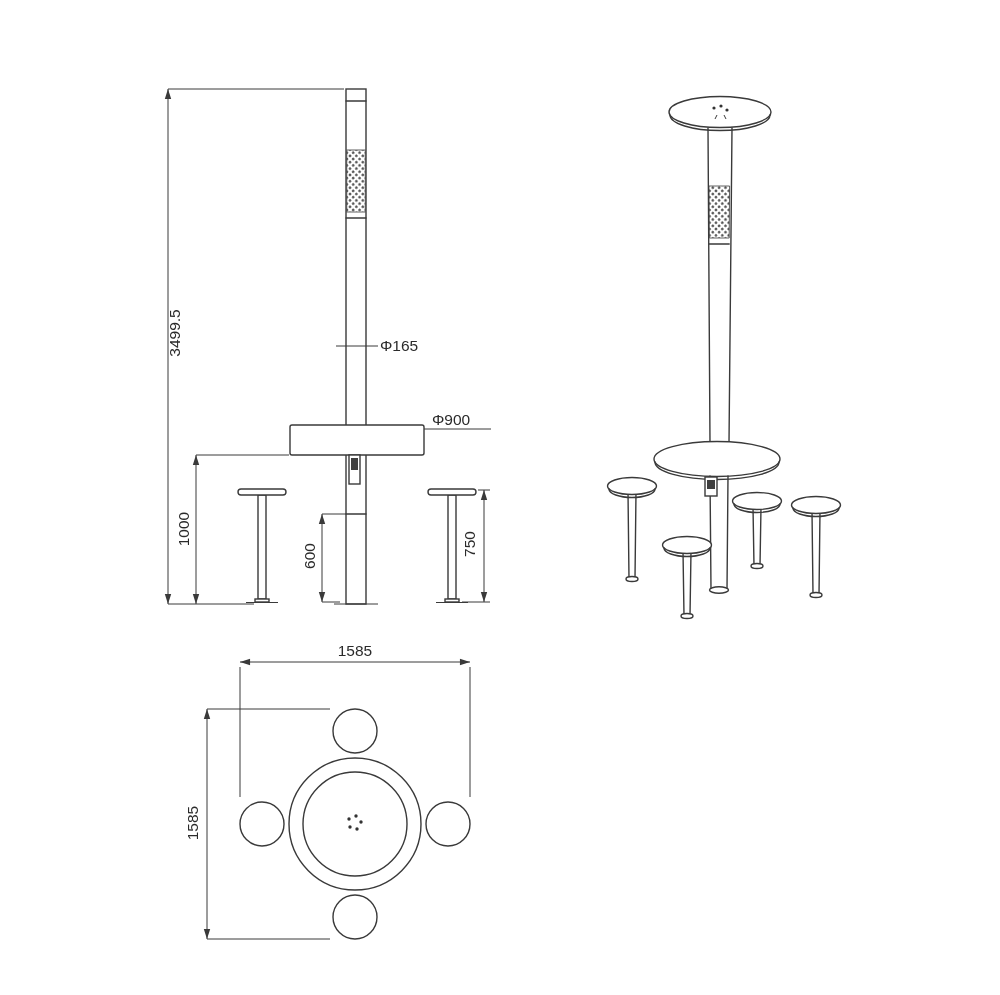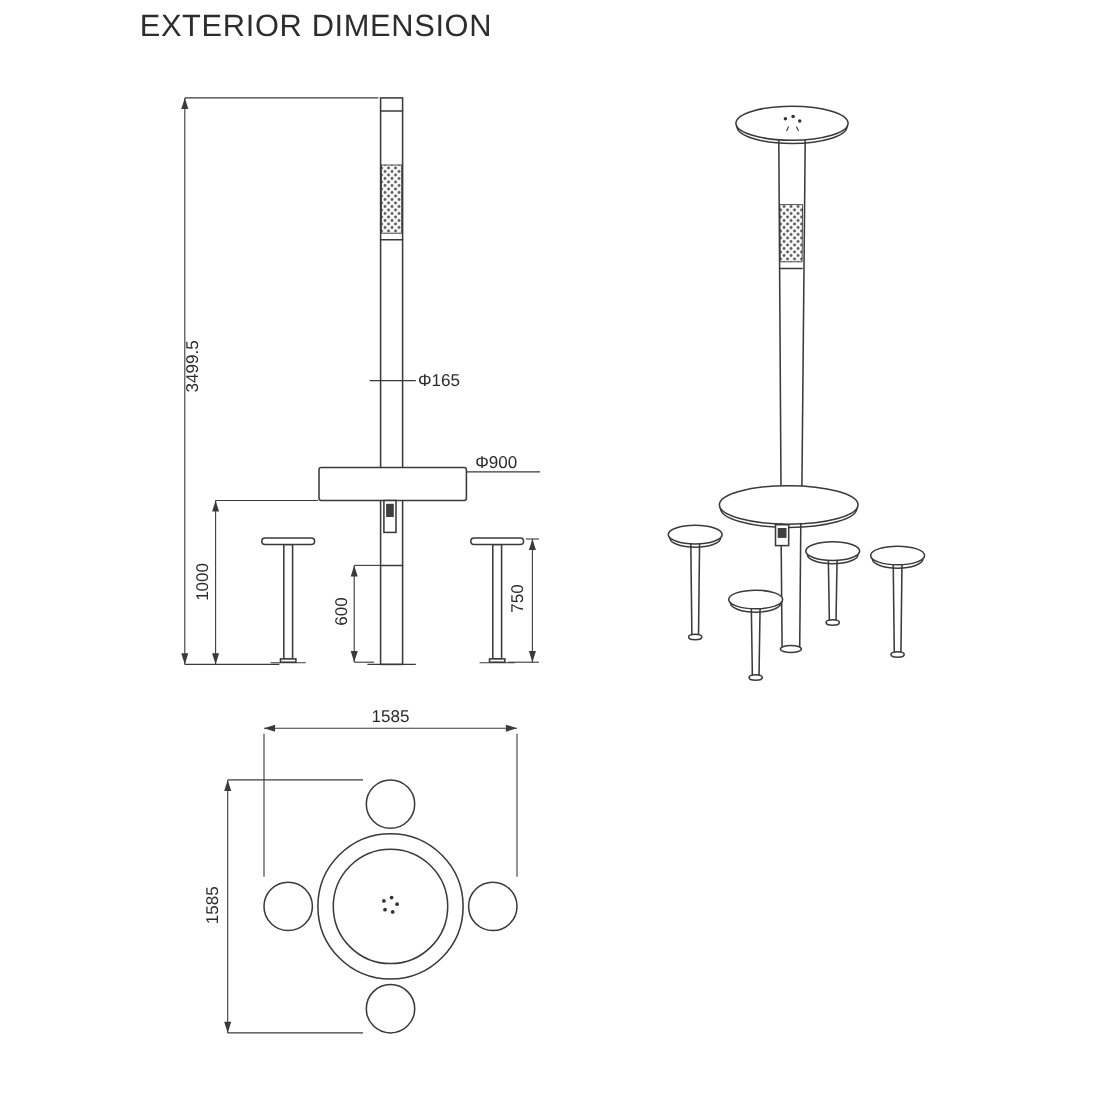--- a/index.html
+++ b/index.html
@@ -10,21 +10,20 @@
   svg.drawing{position:absolute;left:0;top:0;}
   .ol{stroke:#3a3a3a;stroke-width:1.4;fill:none;stroke-linecap:round;}
   .olw{stroke:#3a3a3a;stroke-width:1.4;fill:#ffffff;}
   .dl{stroke:#3a3a3a;stroke-width:1;fill:none;}
   .lbl{font-family:"Liberation Sans",sans-serif;font-size:15.5px;fill:#2b2b2b;}
 </style>
 </head>
 <body>
 
 <div class="page">
-  <h1 class="title">EXTERIOR DIMENSION</h1>
 
   <svg class="drawing" width="1000" height="995" viewBox="0 0 1000 995">
     <defs>
       <marker id="arrow" viewBox="0 0 12 8" refX="11.5" refY="4" markerWidth="11" markerHeight="7.5" orient="auto-start-reverse" markerUnits="userSpaceOnUse">
         <path d="M0.5,0.5 L11.5,4 L0.5,7.5 Z" fill="#3a3a3a"></path>
       </marker>
       <pattern id="knurl" width="4.5" height="4.5" patternUnits="userSpaceOnUse" patternTransform="rotate(45)">
         <rect width="4.5" height="4.5" fill="#ffffff"></rect>
         <circle cx="2.2" cy="2.2" r="1.3" fill="#4e4e4e"></circle>
       </pattern>

